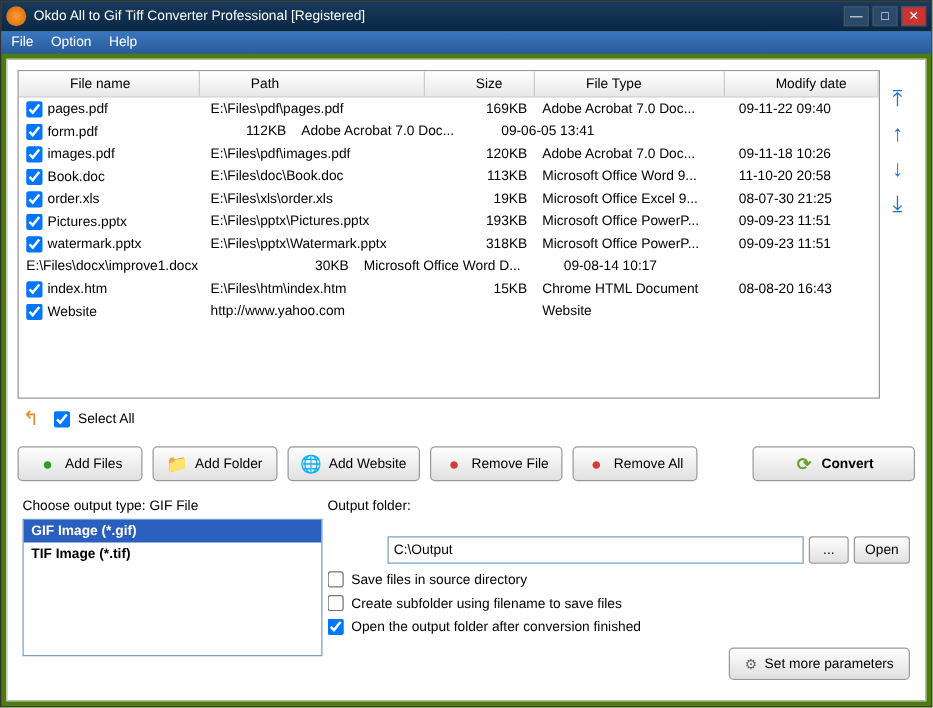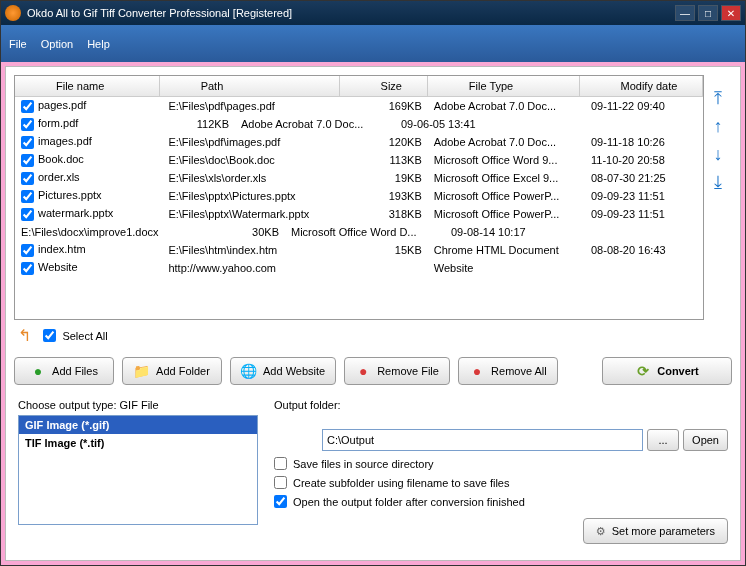--- a/index.html
+++ b/index.html
@@ -1,27 +1,27 @@
 <!DOCTYPE html>
 <html><head>
 <meta charset="utf-8">
 <style>
 * { box-sizing: border-box; margin: 0; padding: 0; font-family: Tahoma, Arial, sans-serif; font-size: 11px; }
 body { background: #d4d0c8; width: 746px; height: 566px; overflow: hidden; }
 
-.window { width: 746px; height: 566px; background: #f9a8d4; border: 1px solid #333; display: flex; flex-direction: column; justify-content: center; }
+.window { width: 746px; height: 566px; background: #4d7c0f; border: 1px solid #333; display: flex; flex-direction: column; justify-content: center; }
 
 .titlebar { height: 24px; background: linear-gradient(to bottom, #1a3a5c, #0a2845); color: #fff; display: flex; align-items: center; padding: 0 4px; font-size: 12px; }
 .titlebar .app-icon { width: 16px; height: 16px; background: radial-gradient(circle, #ff9933, #cc6600); border-radius: 50%; margin-right: 6px; }
 .titlebar .title { flex: 1; }
 .titlebar .win-buttons { display: flex; gap: 3px; }
 .titlebar .win-btn { width: 20px; height: 16px; background: #2a4a6c; color: #fff; display: flex; align-items: center; justify-content: center; font-size: 10px; cursor: pointer; border: 1px solid #456; }
 .titlebar .win-btn.close { background: #cc3333; }
 
-.menubar { height: 37px; background: linear-gradient(to bottom, #3a77c0, #2a5a9a); color: #fff; display: flex; align-items: center; padding: 0 8px; gap: 14px; font-size: 12px; }
+.menubar { height: 18px; background: linear-gradient(to bottom, #3a77c0, #2a5a9a); color: #fff; display: flex; align-items: center; padding: 0 8px; gap: 14px; font-size: 12px; }
 .menubar span { cursor: pointer; }
 
 .content { flex: 1; background: #fff; margin: 4px; border: 1px solid #bbb; display: flex; flex-direction: column; padding: 8px; }
 
 .file-area { display: flex; flex: 1; min-height: 0; }
 .file-table-wrap { flex: 1; border: 1px solid #999; background: #fff; overflow: hidden; display: flex; flex-direction: column; }
 
 .table-header { display: flex; background: linear-gradient(to bottom, #fff, #e8e8e8); border-bottom: 1px solid #ccc; }
 .table-header .th { padding: 4px 6px; border-right: 1px solid #ccc; text-align: left; font-weight: normal; margin-left: 35px; }
 .col-name { width: 150px; }
@@ -45,21 +45,21 @@
 .button-row { display: flex; gap: 8px; padding: 6px 0; }
 .btn { flex: 0 0 auto; min-width: 100px; height: 28px; background: linear-gradient(to bottom, #fefefe, #e0e0e0); border: 1px solid #999; border-radius: 4px; display: flex; align-items: center; justify-content: center; gap: 6px; cursor: pointer; padding: 0 10px; }
 .btn .icon { width: 16px; height: 16px; display: inline-flex; align-items: center; justify-content: center; font-size: 14px; }
 .btn.convert { font-weight: bold; min-width: 130px; }
 .icon-add { color: #2a9d2a; }
 .icon-folder { color: #e8a030; }
 .icon-globe { color: #3a7ac0; }
 .icon-remove { color: #d83a3a; }
 .icon-convert { color: #6aa02a; }
 
-.bottom-panel { display: flex; gap: 16px; padding: 8px 4px; }
+.bottom-panel { display: flex; gap: 4px; padding: 8px 4px; }
 .output-type { width: 240px; }
 .output-type .label { margin-bottom: 4px; }
 .output-type .typelabel { display: inline; }
 .type-list { border: 1px solid #7a9fcc; height: 110px; background: #fff; }
 .type-list .opt { padding: 3px 6px; font-weight: bold; }
 .type-list .opt.selected { background: #2a5fbf; color: #fff; }
 
 .output-settings { flex: 1; display: flex; flex-direction: column; gap: 6px; }
 .output-settings .label { margin-bottom: 12px; }
 .folder-row { display: flex; gap: 4px; padding-left: 48px; }

